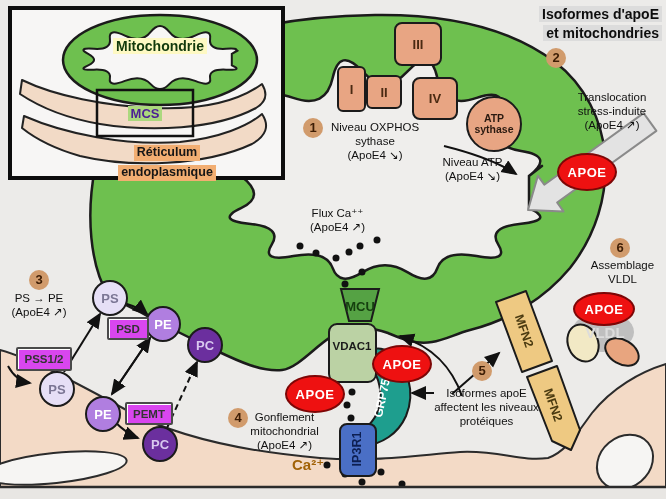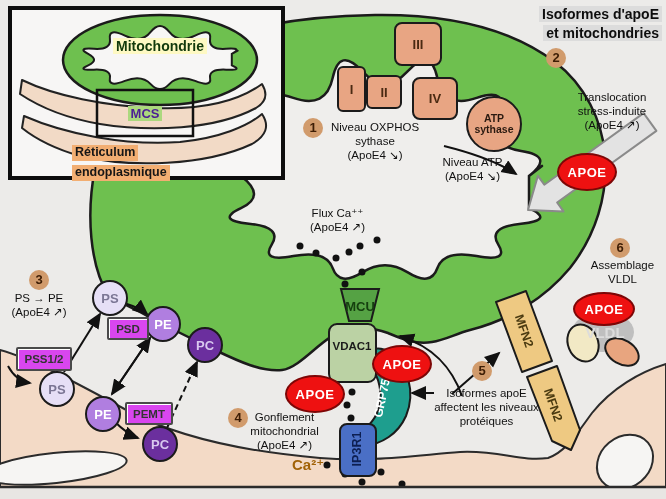--- a/index.html
+++ b/index.html
@@ -236,19 +236,19 @@
                  C 40 138, 20 126, 10 118 Z"></path>
       </g>
       <rect x="85" y="80" width="96" height="46" fill="none" stroke="#111" stroke-width="2.5"></rect>
     </svg>
     <div class="abs" style="left:64px;top:27px;width:168px;text-align:center;">
       <span class="hl" style="background:#fef9c3;font-weight:bold;font-size:14px;color:#123A0C;">Mitochondrie</span>
     </div>
     <div class="abs" style="left:85px;top:94px;width:96px;text-align:center;">
       <span class="hl" style="background:#ABD87E;font-weight:bold;font-size:13px;color:#4c1d95;">MCS</span>
     </div>
-    <div class="abs" style="left:60px;top:131px;width:190px;line-height:1.25;">
+    <div class="abs" style="left:60px;top:131px;width:190px;text-align:center;line-height:1.25;">
       <span class="hl" style="background:#F2AE72;font-weight:bold;font-size:12.5px;color:#161616;">Réticulum</span><br>
       <span class="hl" style="background:#F2AE72;font-weight:bold;font-size:12.5px;color:#161616;">endoplasmique</span>
     </div>
   </div>
 
 </div>
 
 </body></html>

